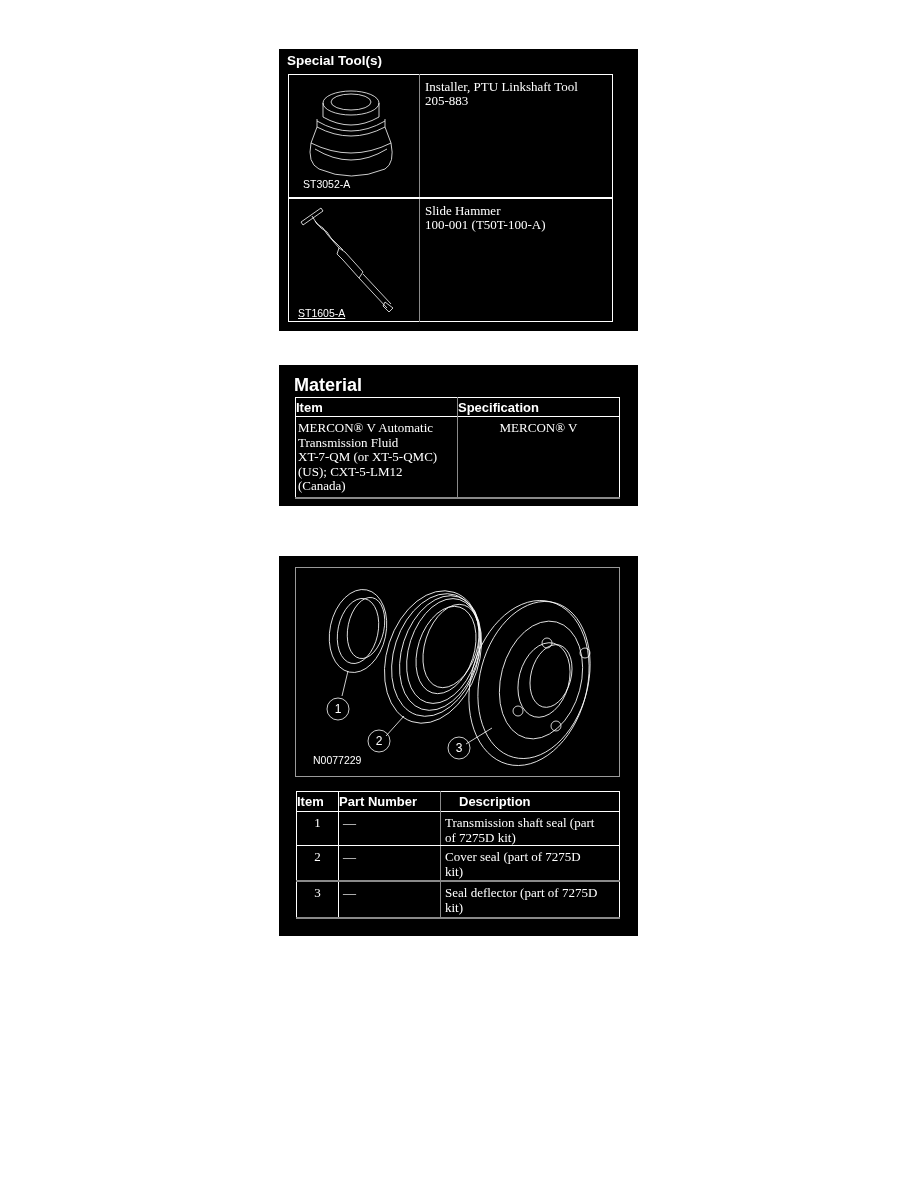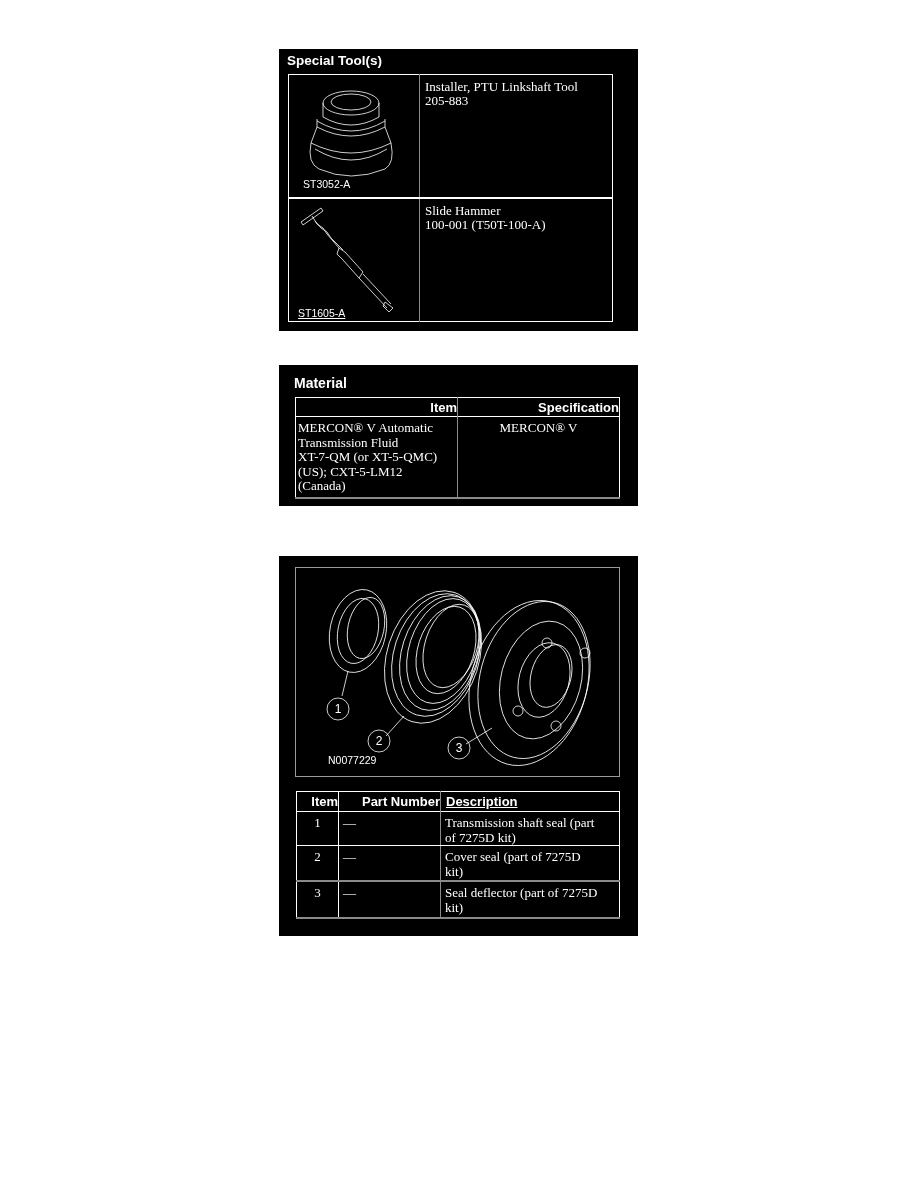--- a/index.html
+++ b/index.html
@@ -4,21 +4,21 @@
 <style>
   html, body { margin:0; padding:0; background:#ffffff; }
   body { width:918px; height:1188px; position:relative; overflow:hidden; }
   .panel { position:absolute; background:#000; }
   .sans { font-family:"Liberation Sans", sans-serif; }
   .serif { font-family:"Liberation Serif", serif; }
   .ptitle { position:absolute; color:#fff; font-weight:bold; font-size:13.5px; }
   .line-w { position:absolute; background:#fff; }
   .line-g { position:absolute; background:#8a8a8a; }
   .cell-txt { position:absolute; color:#fff; font-size:13px; line-height:14.5px; white-space:pre-line; }
-  .hdr-txt { position:absolute; color:#fff; font-weight:bold; font-size:13px; text-align:right; }
+  .hdr-txt { position:absolute; color:#fff; font-weight:bold; font-size:13px; text-align:left; }
   .fig-label { position:absolute; color:#fff; font-size:10.5px; }
   svg { position:absolute; overflow:visible; }
 </style>
 </head>
 <body>
 
 <div class="panel" style="left:279px; top:33px; width:359px; height:282px;margin-top:16px;">
   <div class="ptitle sans" style="left:8px; top:4px;">Special Tool(s)</div>
 
   <div class="line-w" style="left:9px; top:25px; width:325px; height:1px;"></div>
@@ -60,21 +60,21 @@
         <path d="M88 98 L96 104 L92 108 L86 102 Z"></path>
       </g>
     </svg>
     <div class="fig-label sans" style="left:19px; top:258px;text-decoration:underline;">ST1605-A</div>
     <div class="cell-txt serif" style="left:146px; top:155px;">Slide Hammer</div>
     <div class="cell-txt serif" style="left:146px; top:169px;">100-001 (T50T-100-A)</div>
   </div>
 </div>
 
 <div class="panel" style="left:279px; top:365px; width:359px; height:141px;">
-  <div class="ptitle sans" style="left:15px; top:10px; font-size:14px;">Material</div>
+  <div class="ptitle sans" style="left:15px; top:10px; font-size:18px;">Material</div>
 
   <div class="line-w" style="left:16px; top:32px; width:325px; height:1px;"></div>
   <div class="line-w" style="left:16px; top:51px; width:325px; height:1px;"></div>
   <div class="line-w" style="left:16px; top:32px; width:1px; height:101px;"></div>
   <div class="line-w" style="left:340px; top:32px; width:1px; height:101px;"></div>
   <div class="line-g" style="left:178px; top:32px; width:1px; height:101px;"></div>
   <div class="line-g" style="left:16px; top:132px; width:325px; height:2px;"></div>
 
   <div class="hdr-txt sans" style="left:17px; top:35px; width:161px;">Item</div>
   <div class="hdr-txt sans" style="left:179px; top:35px; width:161px;">Specification</div>
@@ -121,36 +121,36 @@
         <circle cx="260" cy="158" r="5"></circle>
         <path d="M196 160 L170 176"></path>
         <circle cx="163" cy="180" r="11"></circle>
       </g>
       <g fill="#fff" font-family="Liberation Sans, sans-serif" font-size="12" text-anchor="middle">
         <text x="42" y="145">1</text>
         <text x="83" y="177">2</text>
         <text x="163" y="184">3</text>
       </g>
     </svg>
-    <div class="fig-label sans" style="left:32px; top:186px;">N0077229</div>
+    <div class="fig-label sans" style="left:17px; top:186px;">N0077229</div>
   </div>
 
   <div class="line-w" style="left:17px; top:235px; width:324px; height:1px;"></div>
   <div class="line-w" style="left:17px; top:255px; width:324px; height:1px;"></div>
   <div class="line-w" style="left:17px; top:235px; width:1px; height:128px;"></div>
   <div class="line-w" style="left:340px; top:235px; width:1px; height:128px;"></div>
   <div class="line-w" style="left:59px; top:235px; width:1px; height:128px;"></div>
   <div class="line-g" style="left:161px; top:235px; width:1px; height:128px;"></div>
   <div class="line-w" style="left:17px; top:289px; width:324px; height:1px;"></div>
   <div class="line-g" style="left:17px; top:324px; width:324px; height:2px;"></div>
   <div class="line-g" style="left:17px; top:361px; width:324px; height:2px;"></div>
 
   <div class="hdr-txt sans" style="left:18px; top:238px; width:41px;">Item</div>
   <div class="hdr-txt sans" style="left:60px; top:238px; width:101px;">Part Number</div>
-  <div class="hdr-txt sans" style="left:167px; top:238px; text-align:left;text-decoration:underline;">Description</div>
+  <div class="hdr-txt sans" style="left:180px; top:238px; text-align:left;">Description</div>
 
   <div>
     <div class="cell-txt serif" style="left:18px; top:260px; width:41px; text-align:center;">1</div>
     <div class="cell-txt serif" style="left:64px; top:260px;">—</div>
     <div class="cell-txt serif" style="left:166px; top:260px;">Transmission shaft seal (part
 of 7275D kit)</div>
   </div>
   <div>
     <div class="cell-txt serif" style="left:18px; top:294px; width:41px; text-align:center;">2</div>
     <div class="cell-txt serif" style="left:64px; top:294px;">—</div>

